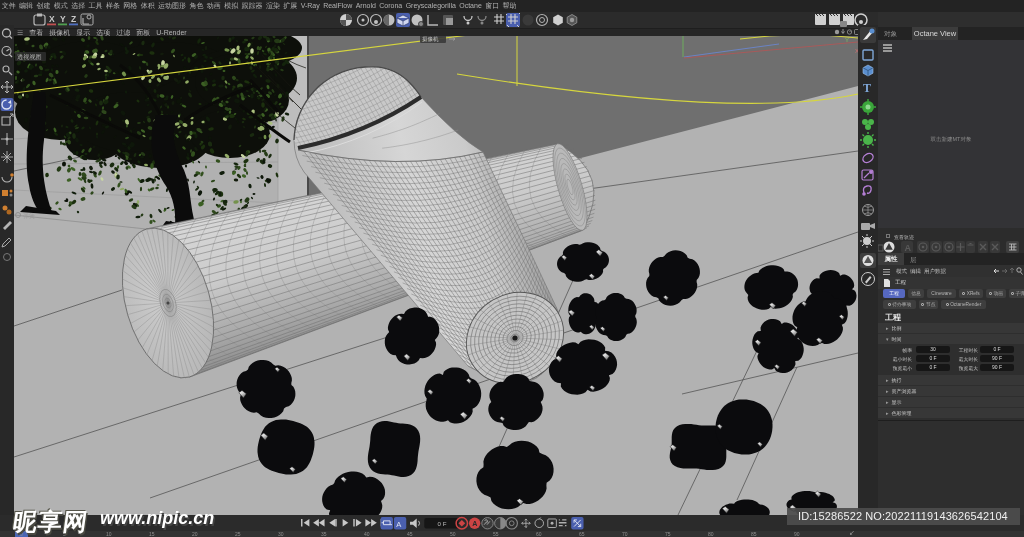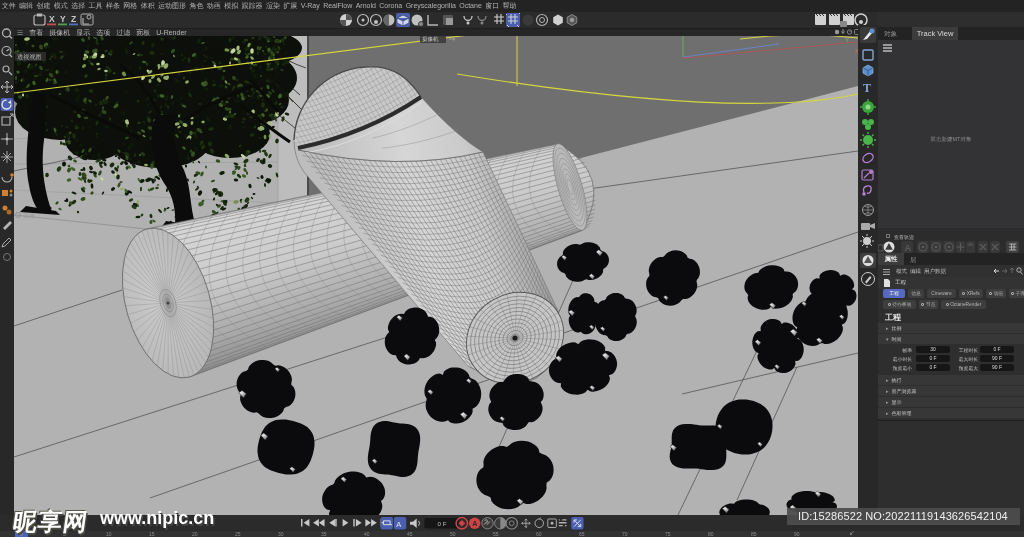--- a/index.html
+++ b/index.html
@@ -10,21 +10,21 @@
 #toolbar { position:absolute; left:0; top:12px; width:1024px; height:17px; background:#2b2b2b;
   border-bottom:1px solid #1e1e1e; }
 #vpmenu { position:absolute; left:14px; top:29px; width:846px; height:7px; background:#262626;
   color:#b5b5b5; font-size:7px; line-height:8px; white-space:nowrap; }
 #vpmenu span { margin:0 3px; }
 #rpanel { position:absolute; left:878px; top:12px; width:146px; height:525px; background:#2e2e2e;
   font-family:"Liberation Sans", sans-serif; }
 #wm1 { position:absolute; left:13px; top:506px; color:#fff; font-size:24px; font-weight:bold;
   letter-spacing:1px; transform:skewX(-8deg); text-shadow:1.5px 1.5px 0 #4a4a42, -1px -1px 0 #55554a; }
 #wm2 { position:absolute; left:100px; top:508px; color:#fff; font-size:18px; font-weight:bold;
-  text-shadow:1.5px 1.5px 0 #444; }
+  font-style:italic; text-shadow:1.5px 1.5px 0 #444; }
 #idbox { position:absolute; left:787px; top:508px; width:233px; height:17px; background:rgba(76,76,76,0.93);
   color:#efefef; font-size:11px; line-height:17px; padding-left:11px; letter-spacing:0.1px; }
 </style></head>
 <body>
 <div id="menubar"><span>文件</span><span>编辑</span><span>创建</span><span>模式</span><span>选择</span><span>工具</span><span>样条</span><span>网格</span><span>体积</span><span>运动图形</span><span>角色</span><span>动画</span><span>模拟</span><span>跟踪器</span><span>渲染</span><span>扩展</span><span>V-Ray</span><span>RealFlow</span><span>Arnold</span><span>Corona</span><span>Greyscalegorilla</span><span>Octane</span><span>窗口</span><span>帮助</span></div>
 <div id="toolbar"></div>
 <svg id="toolbar-ic" style="position:absolute;left:0;top:12px" width="1024" height="18" viewBox="0 0 1024 18">
     <rect x="34" y="3" width="11" height="10" rx="2" fill="none" stroke="#b8b8b8" stroke-width="1.2"></rect>
     <rect x="37" y="1.5" width="5" height="3" fill="#b8b8b8"></rect>
     <text x="49" y="10" font-size="8.5" font-weight="bold" fill="#c8c8c8" font-family="Liberation Sans">X</text>
@@ -1501,21 +1501,21 @@
     <path d="M9,211 v-2 M9,221 v2 M4,216 h-2 M14,216 h2 M6,213 l-2,-2 M12,213 l2,-2 M6,219 l-2,2 M12,219 l2,2" stroke="#ccc" stroke-width="1"></path>
     <rect x="2" y="228" width="16" height="15" rx="2" fill="#3f3f3f"></rect>
     <circle cx="10" cy="235.5" r="5.5" fill="#e0e0e0"></circle>
     <path d="M10,231 l4,7 h-8 Z" fill="#555"></path>
     <circle cx="10" cy="254" r="6.5" fill="none" stroke="#ccc" stroke-width="1"></circle>
     <path d="M7,257 l5,-6 l1.5,1.5 l-5,6 Z" fill="#ccc"></path>
   </svg>
 <div id="rpanel">
     <div style="position:absolute;left:0;top:15px;width:146px;height:13px;background:#232323"></div>
     <div style="position:absolute;left:6px;top:18px;color:#999;font-size:6.5px">对象</div>
-    <div style="position:absolute;left:34px;top:15px;width:46px;height:13px;background:#3c3c3c;color:#d8d8d8;font-size:7.5px;line-height:13px;text-align:center">Track View</div>
+    <div style="position:absolute;left:34px;top:15px;width:46px;height:13px;background:#3c3c3c;color:#d8d8d8;font-size:7.5px;line-height:13px;text-align:center">Octane View</div>
     <div style="position:absolute;left:0;top:28px;width:146px;height:192px;background:#333336"></div>
     <div style="position:absolute;left:5px;top:32px;width:9px;height:1.5px;background:#999;box-shadow:0 3px #999,0 6px #999"></div>
     <div style="position:absolute;left:0;top:124px;width:146px;text-align:center;font-size:5.5px;color:#8a8a8a">双击新建MT对象</div>
     <div style="position:absolute;left:0;top:216px;width:146px;height:37px;background:#2c2c2c"></div>
     <div style="position:absolute;left:8px;top:222px;width:4px;height:4px;border:1px solid #777"></div>
     <div style="position:absolute;left:16px;top:222px;color:#aaa;font-size:5px">查看轨迹</div>
     <svg style="position:absolute;left:0;top:228px" width="146" height="14" viewBox="0 0 146 14">
       <circle cx="11" cy="7" r="5.5" fill="#ddd"></circle>
       <path d="M11,3 l3.8,6.8 h-7.6 Z" fill="#3a3a3a"></path>
       <rect x="23" y="1" width="12" height="12" rx="2" fill="#383838"></rect>

